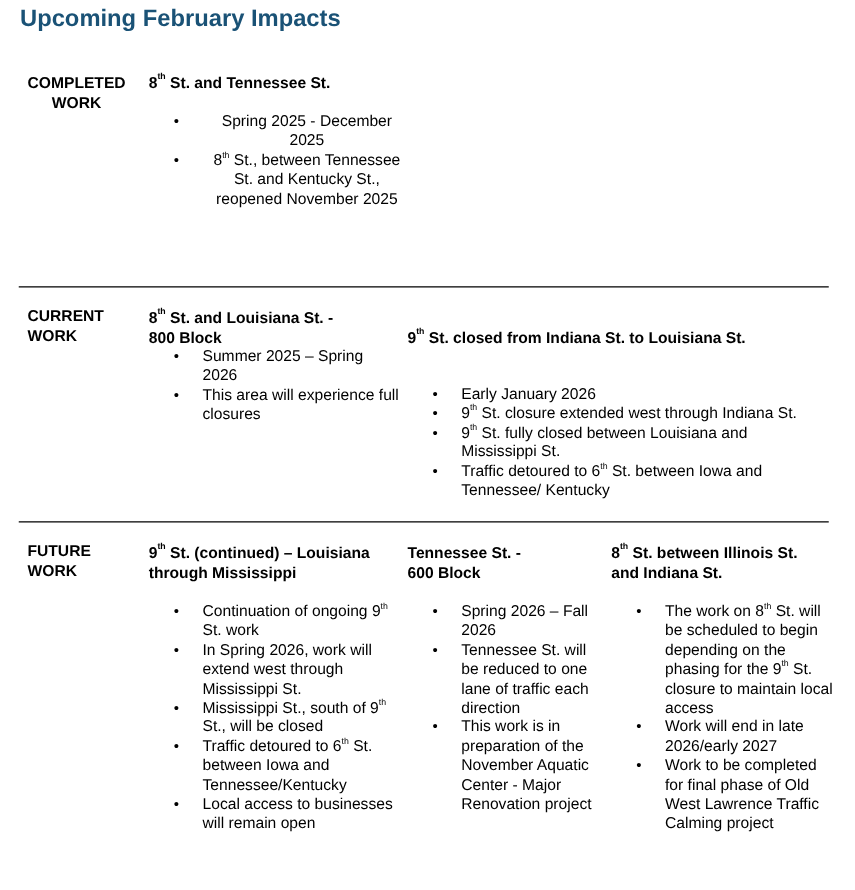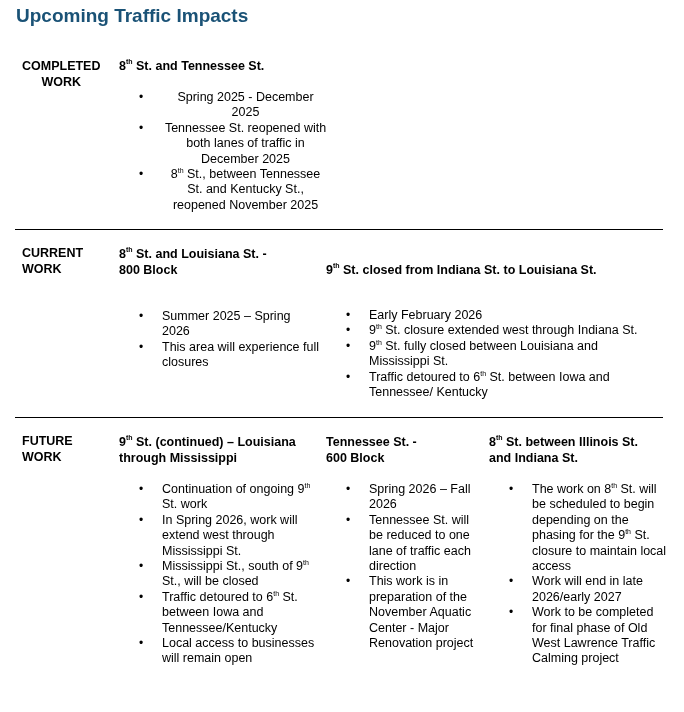--- a/index.html
+++ b/index.html
@@ -36,52 +36,51 @@
   }
   .col li::before {
     content: "\2022"; position: absolute; left: 20px; top: 0;
     font-size: 12px;
   }
   sup { font-size: 7px; vertical-align: top; line-height: 10px; position: relative; top: -1px; }
 </style>
 </head>
 <body>
 
-<div class="title">Upcoming Traffic Impacts</div>
+<div class="title">Upcoming February Impacts</div>
 
 <div class="section-label" style="top:58px;text-align:center;">
   <div>COMPLETED</div>
   <div>WORK</div>
 </div>
 <div class="col" style="left:119px; top:58px; width:210px;">
   <div class="col-heading">8<sup>th</sup> St. and Tennessee St.</div>
   <ul style="margin-top:16px;text-align:center;">
     <li>Spring 2025 - December 2025</li>
-    <li>Tennessee St. reopened with both lanes of traffic in December 2025</li>
     <li>8<sup>th</sup> St., between Tennessee St. and Kentucky St., reopened November 2025</li>
   </ul>
 </div>
 
 <div class="rule" style="top:229px;"></div>
 
 <div class="section-label" style="top:245px;">
   <div>CURRENT</div>
   <div>WORK</div>
 </div>
 <div class="col" style="left:119px; top:246px; width:200px;">
   <div class="col-heading">8<sup>th</sup> St. and Louisiana St. -<br>800 Block</div>
-  <ul style="margin-top:31px;">
+  <ul style="margin-top:0;">
     <li>Summer 2025 – Spring 2026</li>
     <li>This area will experience full closures</li>
   </ul>
 </div>
 <div class="col" style="left:326px; top:262px; width:330px;">
   <div class="col-heading">9<sup>th</sup> St. closed from Indiana St. to Louisiana St.</div>
   <ul style="margin-top:30px;">
-    <li>Early February 2026</li>
+    <li>Early January 2026</li>
     <li>9<sup>th</sup> St. closure extended west through Indiana St.</li>
     <li>9<sup>th</sup> St. fully closed between Louisiana and Mississippi St.</li>
     <li>Traffic detoured to 6<sup>th</sup> St. between Iowa and Tennessee/ Kentucky</li>
   </ul>
 </div>
 
 <div class="rule" style="top:417px;"></div>
 
 <div class="section-label" style="top:433px;">
   <div>FUTURE</div>

